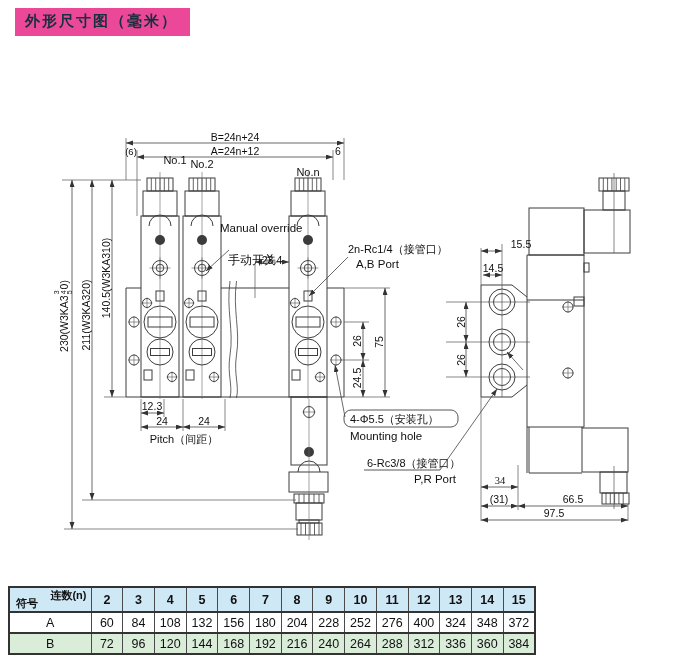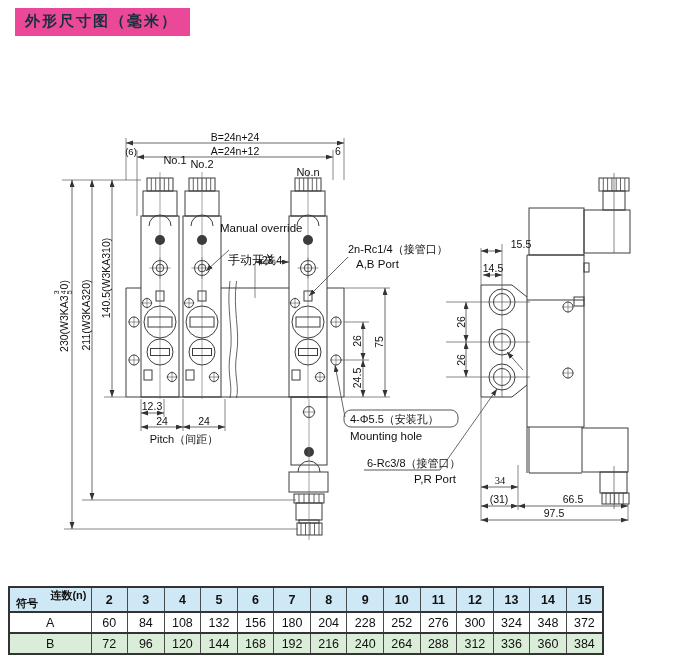--- a/index.html
+++ b/index.html
@@ -10,21 +10,21 @@
   .subtitle{position:absolute;left:24px;top:60px;font-size:13.5px;color:#222;letter-spacing:.5px;}
   svg{position:absolute;left:0;top:0;}
   .dtxt{position:absolute;font-size:10.5px;white-space:nowrap;transform:translate(-50%,-50%);color:#101010;}
   .dtxt-l{position:absolute;font-size:10.5px;white-space:nowrap;transform:translate(0,-50%);color:#101010;}
   .co{font-size:11.5px;}
   .rot{position:absolute;transform:translate(-50%,-50%) rotate(-90deg);white-space:nowrap;
        font-size:10.5px;color:#101010;display:flex;align-items:center;gap:1px;}
   .stack{display:inline-flex;flex-direction:column;font-size:7px;line-height:6.5px;font-style:normal;}
   .stack i{font-style:normal;}
   
-  .spec{position:absolute;left:8px;top:586px;width:596px;border-collapse:collapse;table-layout:fixed;
+  .spec{position:absolute;left:8px;top:586px;width:528px;border-collapse:collapse;table-layout:fixed;
         font-size:12.5px;}
   .spec th,.spec td{border:1px solid #4a4a4a;text-align:center;padding:0;height:19px;font-weight:normal;}
   .spec tr.hdr th{height:23px;background:#cfe8f6;font-weight:bold;border-bottom:2px solid #333;}
   .spec{border:2px solid #333;}
   .spec tr.rowB td,.spec tr.rowB th{background:#d9edd8;border-top:2px solid #333;}
   .spec col.c0{width:82px;}
   .corner{position:relative;background:#cfe8f6 linear-gradient(to bottom right,transparent calc(50% - .8px),#4a4a4a calc(50% - .8px),#4a4a4a calc(50% + .8px),transparent calc(50% + .8px));}
   .corner .ct{position:absolute;right:4px;top:0px;font-size:11px;font-weight:bold;}
   .corner .cb{position:absolute;left:6px;bottom:0px;font-size:11px;font-weight:bold;}
 </style>
@@ -279,21 +279,21 @@
       <td>60</td>
       <td>84</td>
       <td>108</td>
       <td>132</td>
       <td>156</td>
       <td>180</td>
       <td>204</td>
       <td>228</td>
       <td>252</td>
       <td>276</td>
-      <td>300</td>
+      <td>400</td>
       <td>324</td>
       <td>348</td>
       <td>372</td>
     </tr>
     <tr class="rowB">
       <th>B</th>
       <td>72</td>
       <td>96</td>
       <td>120</td>
       <td>144</td>

